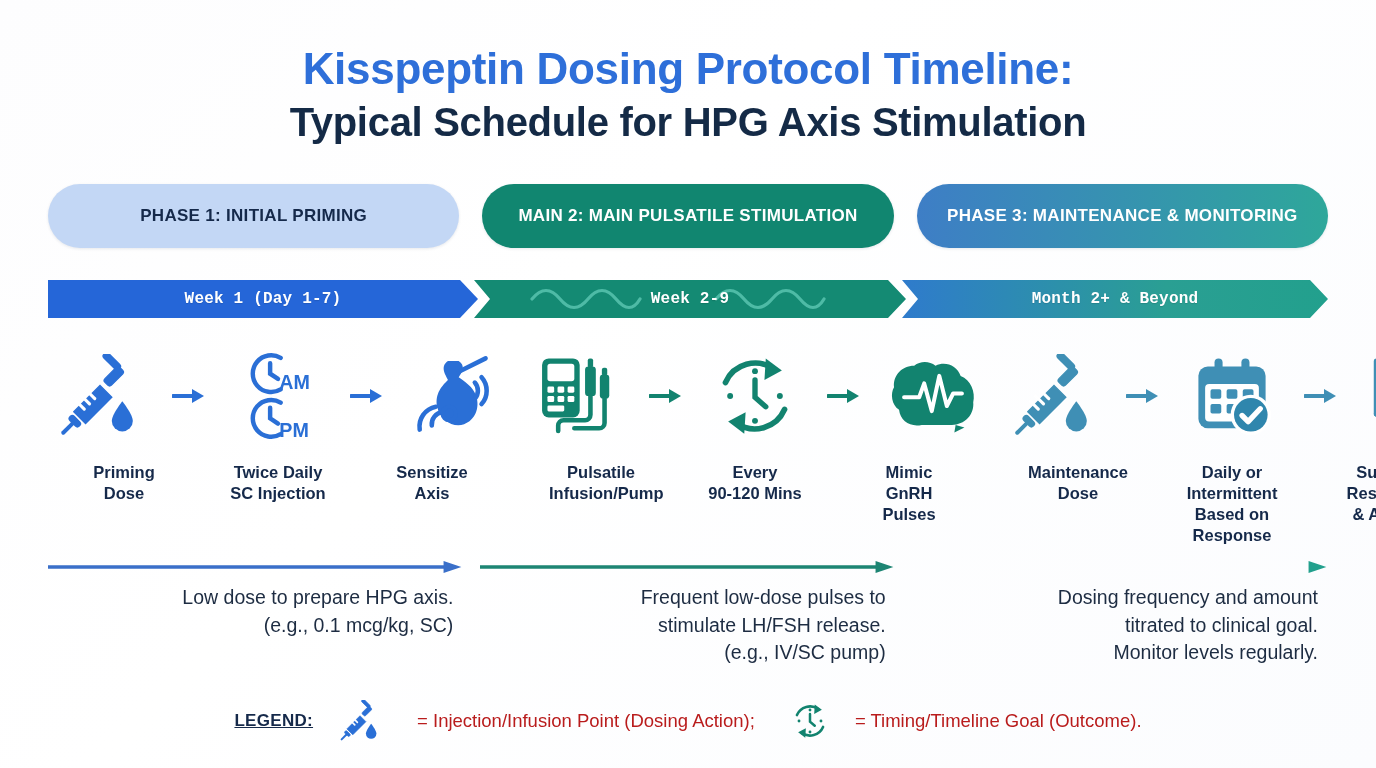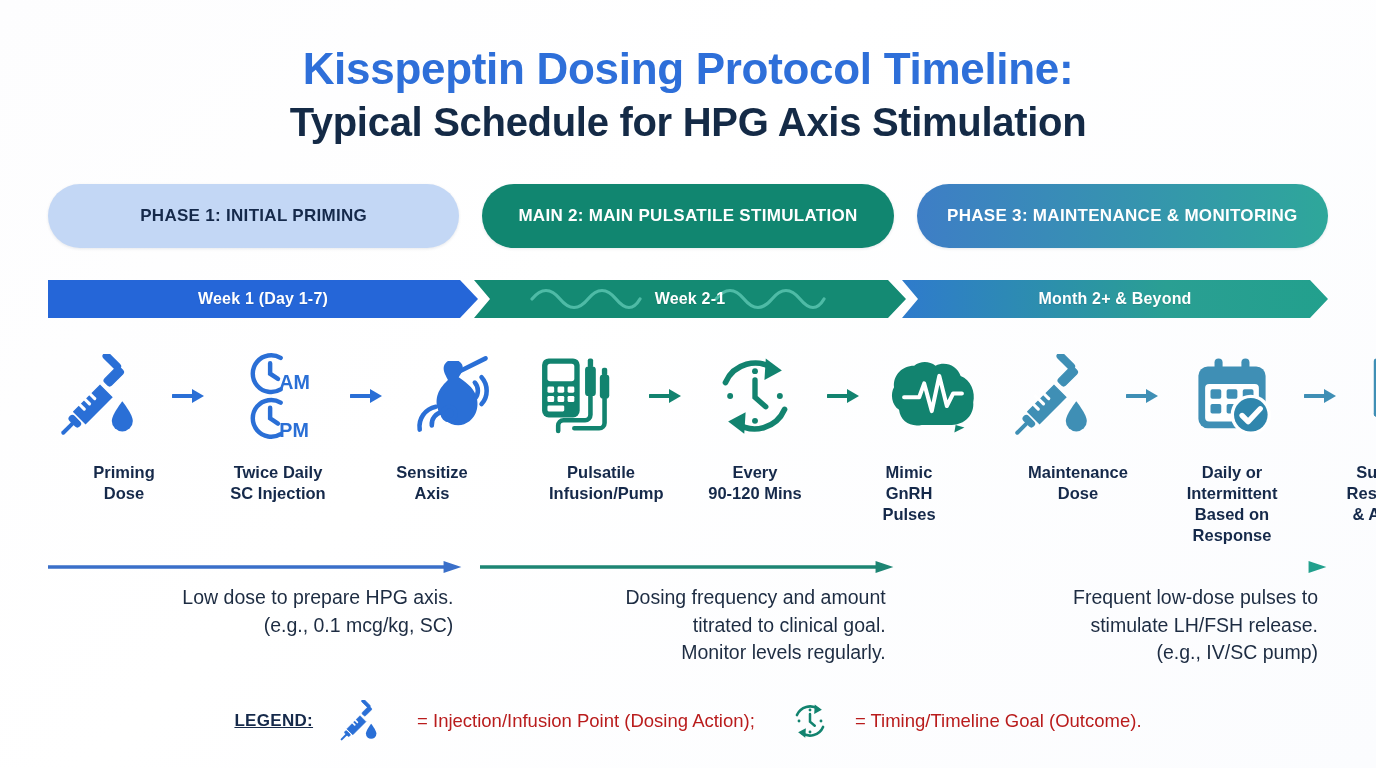--- a/index.html
+++ b/index.html
@@ -69,20 +69,21 @@
   .pill.p3 { background: linear-gradient(90deg, #3e7ec6 0%, #2ea79a 100%); color: #ffffff; }
 
   
   .bar-row {
     position: absolute;
     top: 280px;
     left: 48px;
     width: 1280px;
     height: 26px;
     display: flex;
+    font-family: Liberation Mono, monospace;
   }
   .bar {
     height: 38px;
     position: relative;
     display: flex;
     align-items: center;
     justify-content: center;
     color: #ffffff;
     font-size: 16px;
     font-weight: bold;
@@ -231,21 +232,21 @@
 </div>
 
 <div class="bar-row">
   <div class="bar b1">
     <span class="bar-label">Week 1 (Day 1-7)</span>
   </div>
   <div class="bar b2">
     <svg class="wave-deco wave-left" width="112" height="38" viewBox="0 0 112 38">
       <path d="M2 19 Q 16 2 30 19 T 58 19 T 86 19 T 110 19" fill="none" stroke="#7fe3d0" stroke-width="3.2" stroke-linecap="round"></path>
     </svg>
-    <span class="bar-label">Week 2-1</span>
+    <span class="bar-label">Week 2-9</span>
     <svg class="wave-deco wave-right" width="112" height="38" viewBox="0 0 112 38">
       <path d="M2 19 Q 16 2 30 19 T 58 19 T 86 19 T 110 19" fill="none" stroke="#7fe3d0" stroke-width="3.2" stroke-linecap="round"></path>
     </svg>
   </div>
   <div class="bar b3">
     <span class="bar-label">Month 2+ &amp; Beyond</span>
   </div>
 </div>
 
 <div class="cols">
@@ -504,22 +505,22 @@
         </linearGradient>
       </defs>
       <path d="M0 7 L404 7" stroke="url(#pg3)" stroke-width="3.4"></path>
       <path d="M400 1 L418 7 L400 13 Z" fill="#22a08d"></path>
     </svg>
   </div>
 </div>
 
 <div class="desc-row">
   <div class="desc">Low dose to prepare HPG axis.<br>(e.g., 0.1 mcg/kg, SC)</div>
+  <div class="desc">Frequent low-dose pulses to<br>stimulate LH/FSH release.<br>(e.g., IV/SC pump)</div>
   <div class="desc">Dosing frequency and amount<br>titrated to clinical goal.<br>Monitor levels regularly.</div>
-  <div class="desc">Frequent low-dose pulses to<br>stimulate LH/FSH release.<br>(e.g., IV/SC pump)</div>
 </div>
 
 <div class="legend">
   <div class="legend-title">LEGEND:</div>
   <div class="sp-s"></div>
   <div class="legend-icon">
     <svg width="42" height="42" viewBox="0 0 64 64">
       <g stroke="#2a6fd6" fill="#2a6fd6">
         <rect x="33" y="3" width="16" height="5" rx="2" transform="rotate(45 41 5.5)"></rect>
         <rect x="39" y="9" width="7" height="16" rx="2" transform="rotate(45 42.5 17)"></rect>

